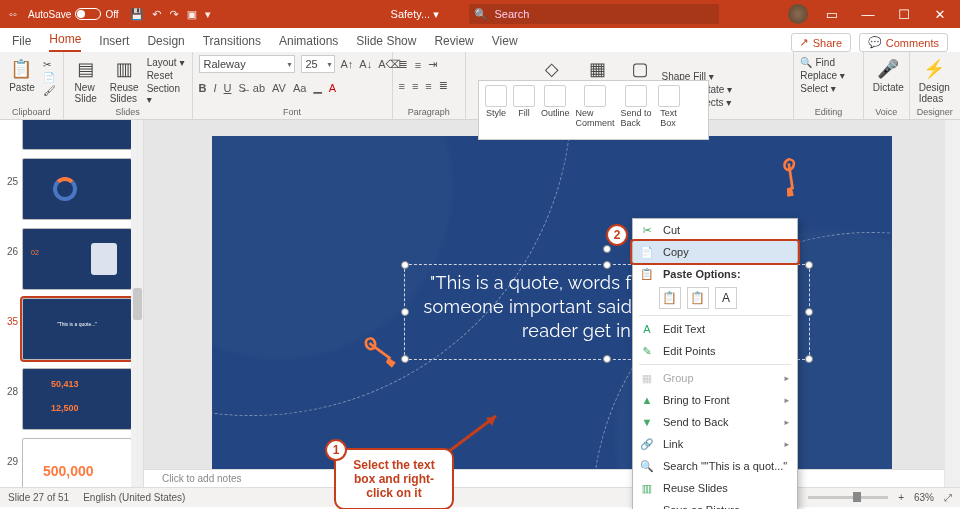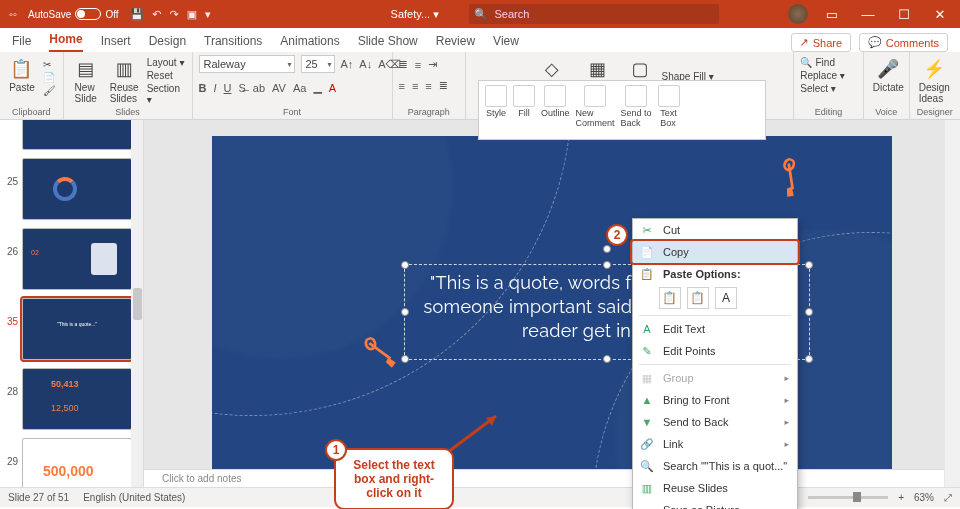--- a/index.html
+++ b/index.html
@@ -15,38 +15,38 @@
 .qat span { opacity: .9; }
 .doc-name { margin-left: 180px; font-size: 11px; }
 .search-box { margin-left: 30px; background: #a8371a; height: 20px; width: 250px; border-radius: 2px; display: flex; align-items: center; padding: 0 6px; gap: 6px; color: #fce; }
 .title-right { margin-left: auto; display: flex; align-items: center; gap: 12px; padding-right: 4px; }
 .avatar { width: 20px; height: 20px; border-radius: 50%; background: radial-gradient(circle,#8b6b52,#5a3f2a); }
 .win-btn { width: 24px; text-align: center; font-size: 13px; }
 
 
 .tabs-row { height: 24px; background: #fff; display: flex; align-items: flex-end; padding: 0 12px; gap: 18px; border-bottom: 0; }
 .tab { font-size: 12px; color: #555; padding: 4px 0; cursor: pointer; }
-.tab.active { color: #c43e1c; border-bottom: 2px solid #c43e1c; font-weight: 700; }
+.tab.active { color: #c43e1c; border-bottom: 2px solid #c43e1c; font-weight: 400; }
 .tabs-right { margin-left: auto; display: flex; gap: 8px; }
 .pill { border: 1px solid #d0d0d0; border-radius: 3px; padding: 2px 8px; font-size: 11px; color: #c43e1c; display: flex; align-items: center; gap: 4px; }
 
 
 .ribbon { height: 68px; background: #f3f2f1; border-bottom: 1px solid #d5d5d5; display: flex; }
 .group { border-right: 1px solid #d8d8d8; padding: 3px 6px 0; display: flex; flex-direction: column; }
 .group-body { flex: 1; display: flex; align-items: flex-start; gap: 5px; }
 .group-label { text-align: center; font-size: 9px; color: #666; padding: 1px 0 2px; }
 .big-btn { display: flex; flex-direction: column; align-items: center; gap: 1px; font-size: 10px; color: #444; padding: 2px 3px; }
 .big-btn .glyph { width: 26px; height: 24px; display: flex; align-items: center; justify-content: center; font-size: 18px; }
 .small-col { display: flex; flex-direction: column; gap: 2px; font-size: 10px; color: #444; }
 .small-row { display: flex; align-items: center; gap: 6px; font-size: 10px; color: #444; }
 .font-sel { border: 1px solid #ccc; padding: 1px 14px 1px 4px; background: #fff; font-size: 11px; height: 18px; display: flex; align-items: center; position: relative; }
 .font-sel::after { content: "▾"; position: absolute; right: 2px; font-size: 8px; color: #666; }
 .icon-row { display: flex; gap: 7px; align-items: center; margin-top: 3px; }
 .ico { font-size: 11px; color: #555; }
-.ribbon .floating-styles { position: absolute; top: 28px; left: 478px; background: #fff; border: 1px solid #ccc; height: 60px; width: 288px; display: flex; padding: 4px 6px 2px; gap: 6px; z-index: 3; }
+.ribbon .floating-styles { position: absolute; top: 28px; left: 478px; background: #fff; border: 1px solid #ccc; height: 60px; width: 231px; display: flex; padding: 4px 6px 2px; gap: 6px; z-index: 3; }
 .fs-item { display: flex; flex-direction: column; align-items: center; font-size: 9px; color: #444; gap: 1px; }
 .fs-item .glyph { width: 22px; height: 22px; border: 1px solid #d0d0d0; border-radius: 2px; }
 
 
 .workspace { display: flex; height: calc(509px - 28px - 26px - 68px - 20px); }
 .thumb-rail { width: 144px; background: #fff; border-right: 1px solid #ddd; overflow: hidden; padding: 4px 4px 0 4px; position: relative; }
 .thumb { display: flex; gap: 4px; margin-bottom: 8px; }
 .thumb-num { font-size: 10px; color: #555; width: 14px; text-align: right; padding-top: 18px; }
 .thumb-img { width: 110px; height: 62px; background: #1e3a6b; border: 1px solid #bbb; border-radius: 2px; position: relative; overflow: hidden; }
 .thumb.active .thumb-img { outline: 2px solid #c43e1c; }
@@ -338,21 +338,21 @@
     <div class="thumb active">
       <span class="thumb-num" style="color:#c43e1c;">35</span>
       <div class="thumb-img">
           <div style="position:absolute;left:14px;right:14px;top:22px;font-size:5px;color:#fff;text-align:center;">"This is a quote..."</div>
         </div>
     </div>
     <div class="thumb">
       <span class="thumb-num">28</span>
       <div class="thumb-img">
         <div style="position:absolute;left:28px;top:10px;color:#ff7a3d;font-size:9px;font-weight:700;">50,413</div>
-        <div style="position:absolute;left:28px;top:34px;color:#ff7a3d;font-size:9px;font-weight:400;">12,500</div>
+        <div style="position:absolute;left:28px;top:34px;color:#ff7a3d;font-size:9px;font-weight:700;">12,500</div>
       </div>
     </div>
     <div class="thumb">
       <span class="thumb-num">29</span>
       <div class="thumb-img" style="background:#fff;">
           <div class="t-big">500,000</div>
         </div>
     </div>
     <div class="thumb-scroll">
         <div class="thumb-scroll-handle"></div>

